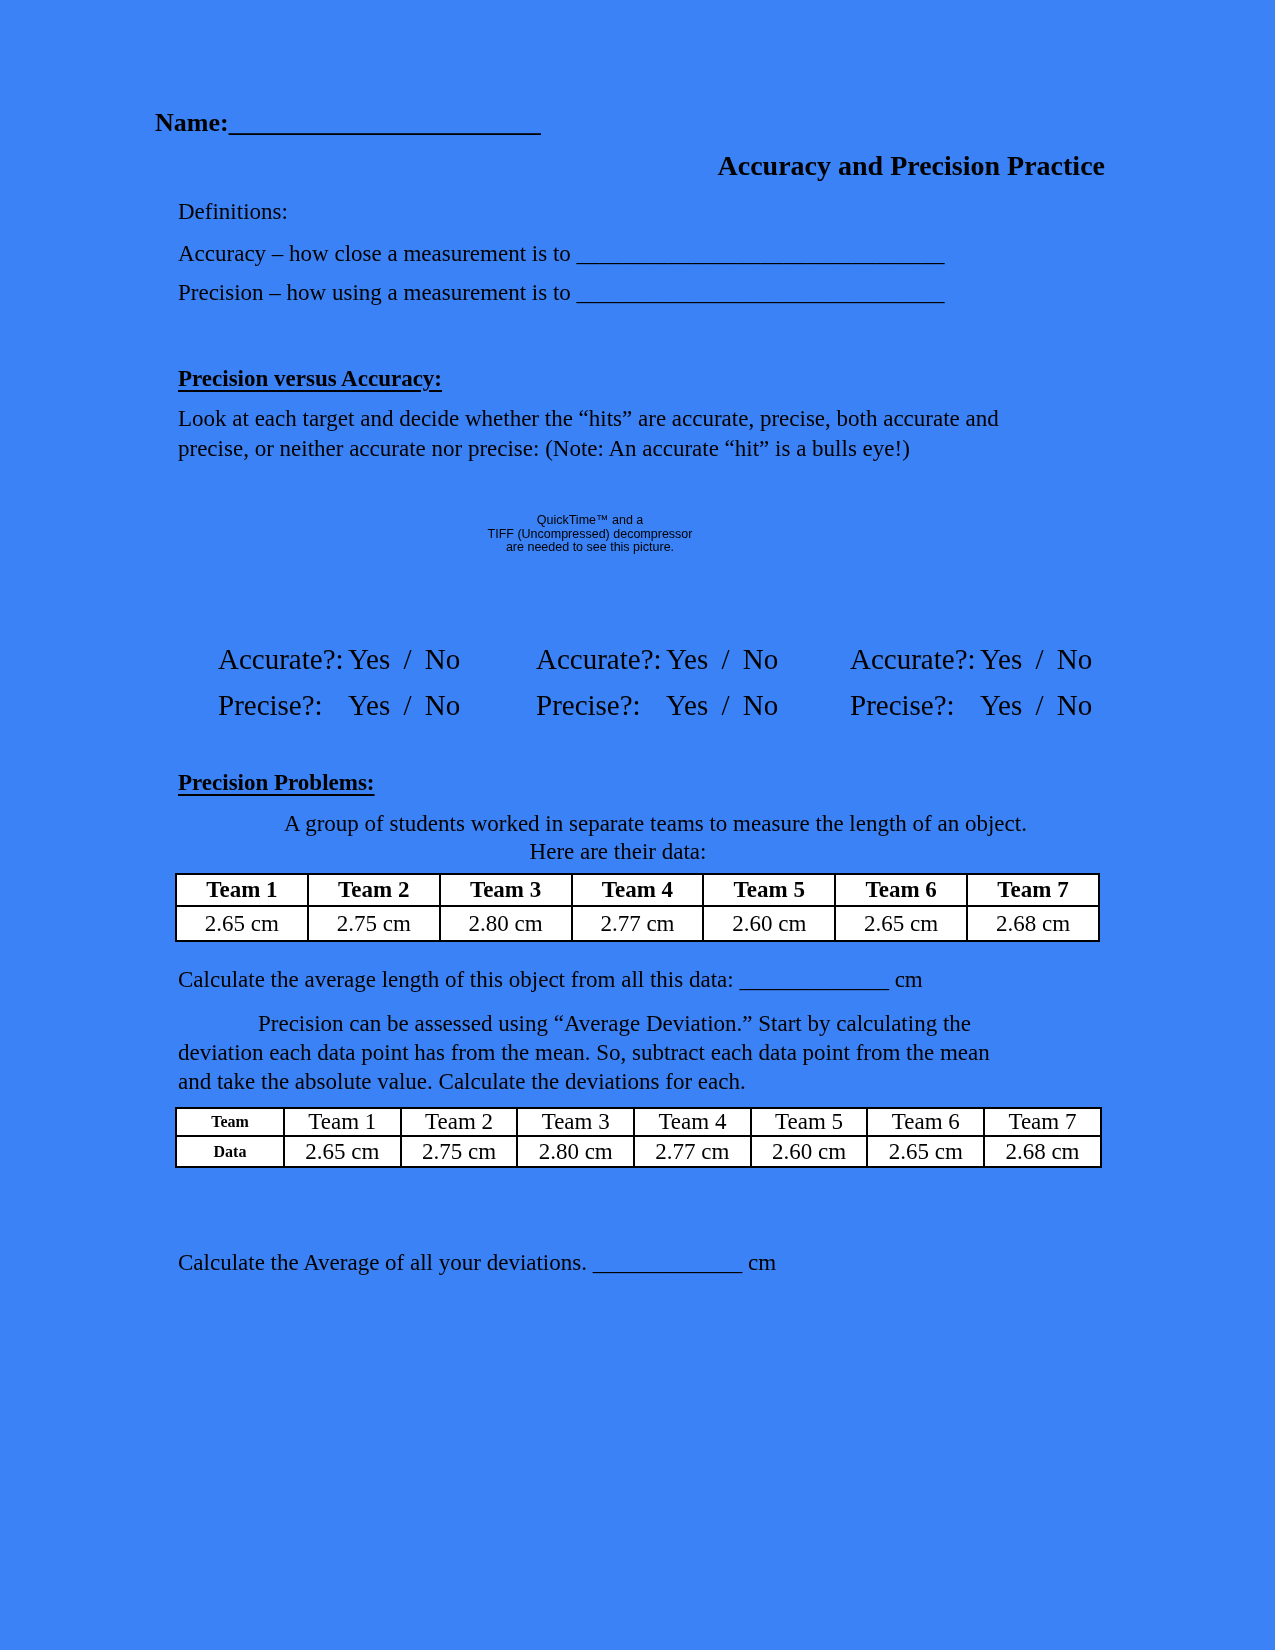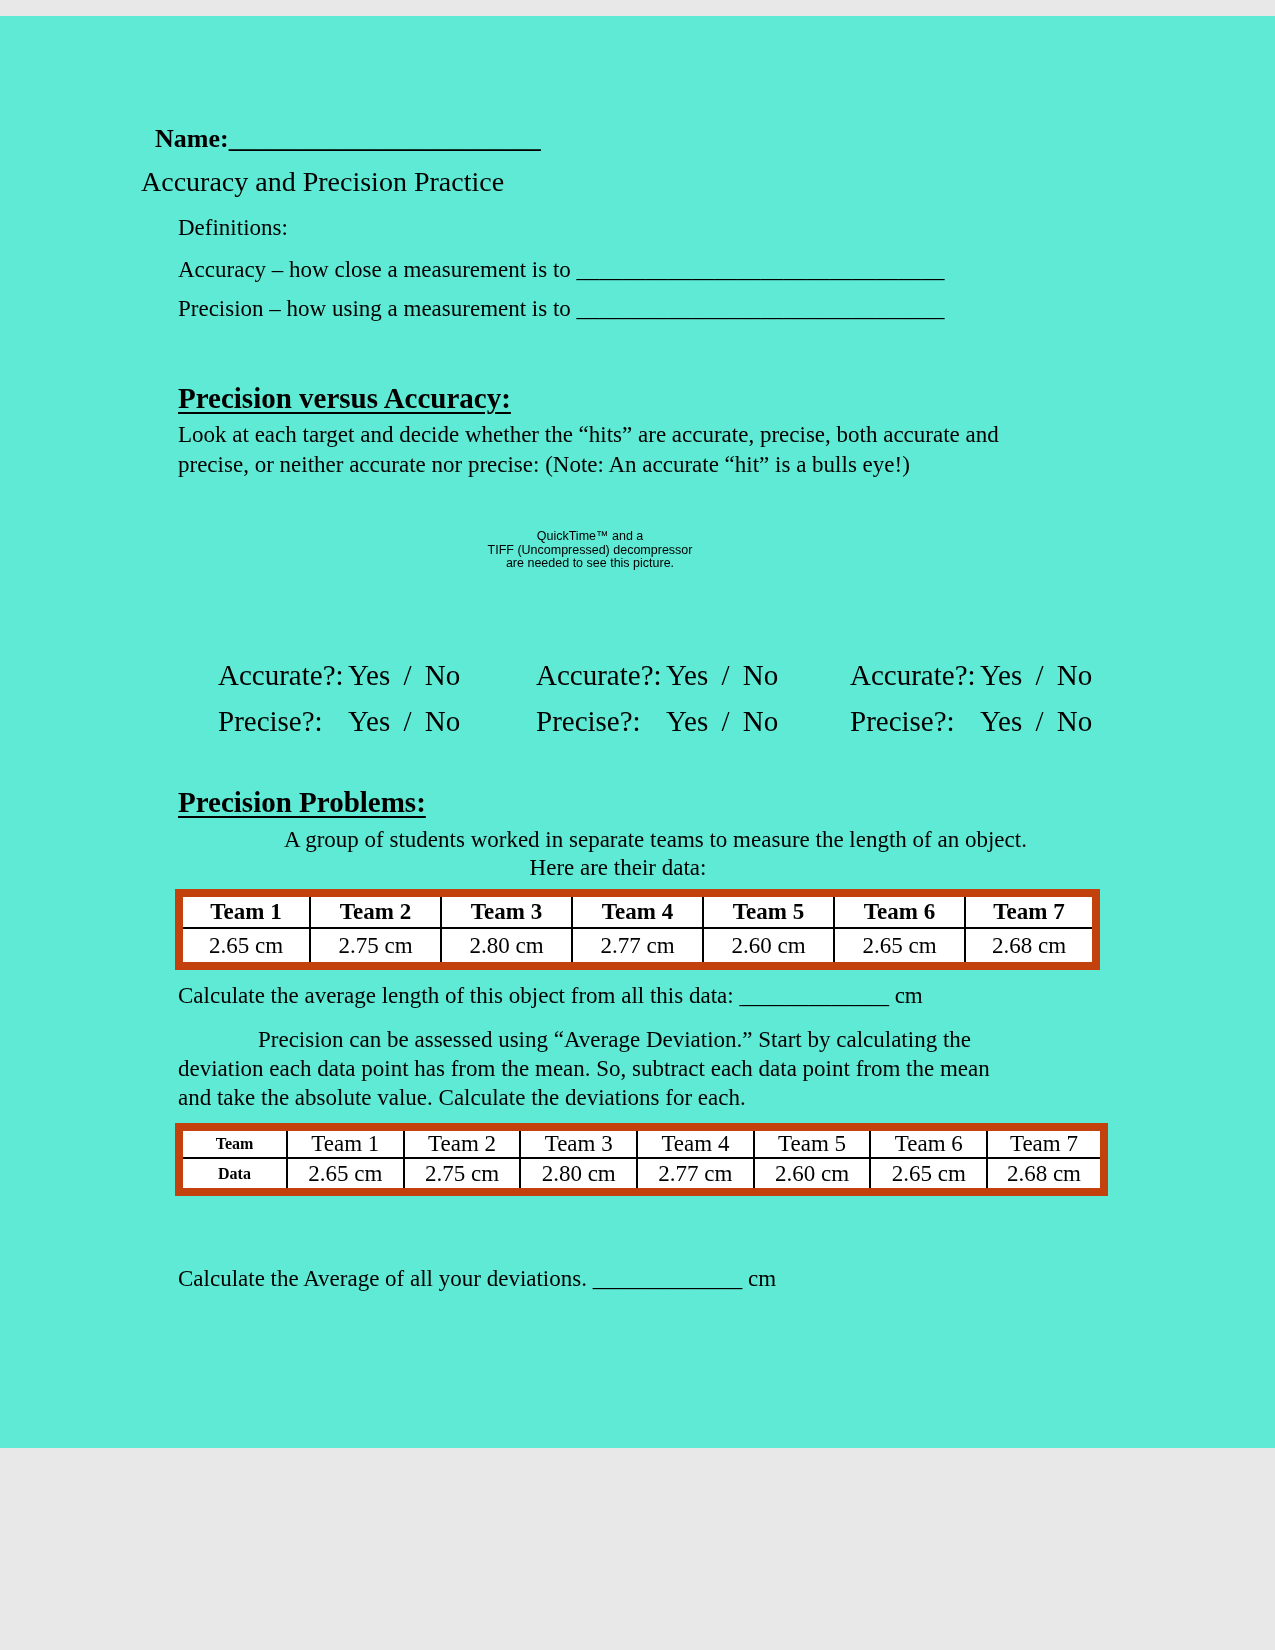--- a/index.html
+++ b/index.html
@@ -1,37 +1,37 @@
 <!DOCTYPE html>
 <html><head>
 <meta charset="utf-8">
 <style>
   html,body{margin:0;padding:0;background:#e8e8e8;}
   .page{
     position:relative;
-    width:1275px;height:1432px;
-    margin:16px auto;
-    background:#5eead4;
+    width:1275px;height:1650px;
+    margin:0 auto;
+    background:#3b82f6;
     font-family:"Liberation Serif", serif;
     color:#000;
     overflow:hidden;
   }
   .abs{position:absolute;}
   .body-text{font-size:23px;line-height:28px;}
   .heading{
-    font-size:29px;font-weight:bold;
+    font-size:23px;font-weight:bold;
     text-decoration:underline;
     text-decoration-thickness:2px;
     text-underline-offset:4px;
   }
   .blank{letter-spacing:0;white-space:pre;}
   
   .name-line{left:155px;top:108px;font-size:26px;font-weight:bold;}
   
-  .title{left:141px;width:955px;top:150px;text-align:left;font-size:28px;font-weight:normal;}
+  .title{left:150px;width:955px;top:150px;text-align:right;font-size:28px;font-weight:bold;}
   .definitions{left:178px;top:198px;}
   .def-accuracy{left:178px;top:240px;}
   .def-precision{left:178px;top:279px;}
   .pva-heading{left:178px;top:366px;}
   .pva-para{left:178px;top:404px;width:900px;line-height:30px;}
   
   .qt{
     left:420px;top:514px;width:340px;
     text-align:center;
     font-family:"Liberation Sans", sans-serif;
@@ -52,21 +52,21 @@
   
   table{border-collapse:collapse;table-layout:fixed;}
   .tbl{position:absolute;background:#fff;}
   .tbl1{left:175px;top:873px;width:925px;}
   .tbl td,.tbl th{
     border:2px solid #000;
     text-align:center;vertical-align:middle;
     font-size:23px;padding:0;
     overflow:hidden;
   }
-  .tbl{border:8px solid #c2410c;}
+  .tbl{border:2px solid #c2410c;}
   .tbl1 th{height:30px;font-weight:bold;}
   .tbl1 td{height:33px;font-weight:normal;}
   .avg-line{left:178px;top:966px;}
   .dev-para{left:178px;top:1009px;width:900px;line-height:29px;}
   .tbl2{left:175px;top:1107px;width:925px;}
   .tbl2 .rowlbl{font-size:16px;font-weight:bold;}
   .tbl2 .r-team td{height:26px;}
   .tbl2 .r-data td{height:29px;}
   .tbl2 .r-dev td{height:54px;}
   .avgdev-line{left:178px;top:1249px;}

